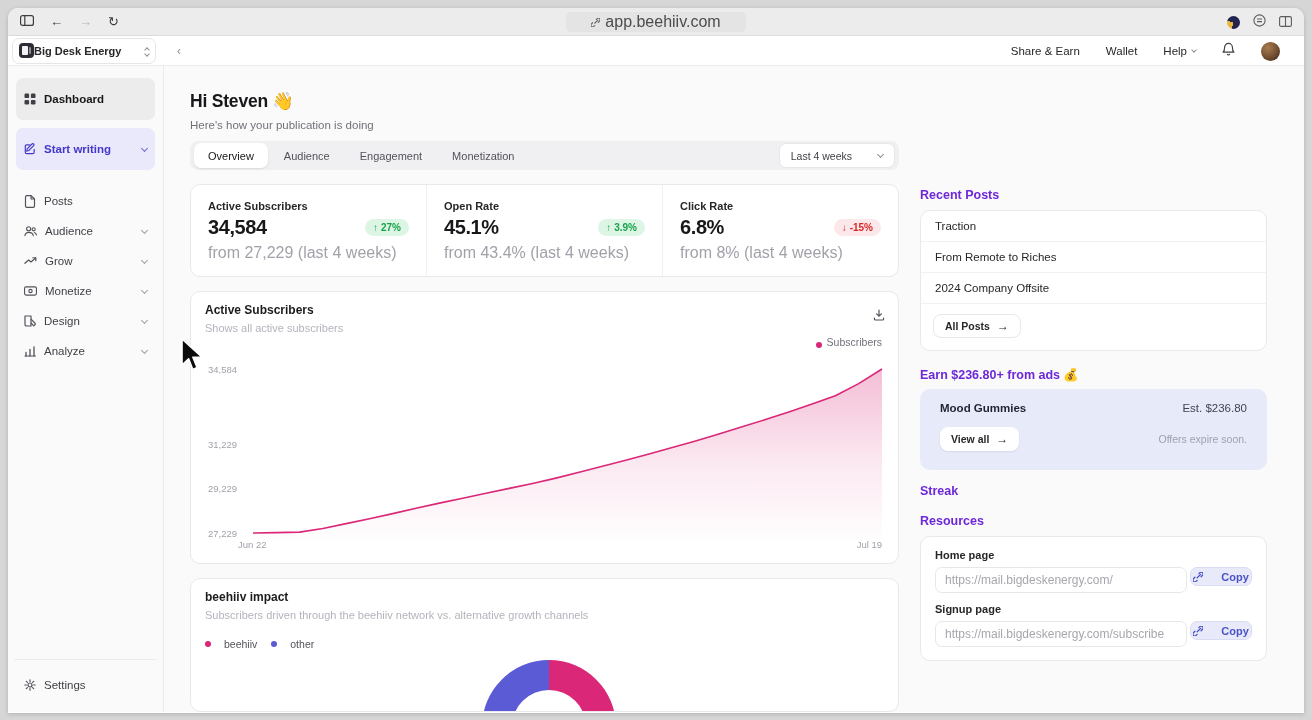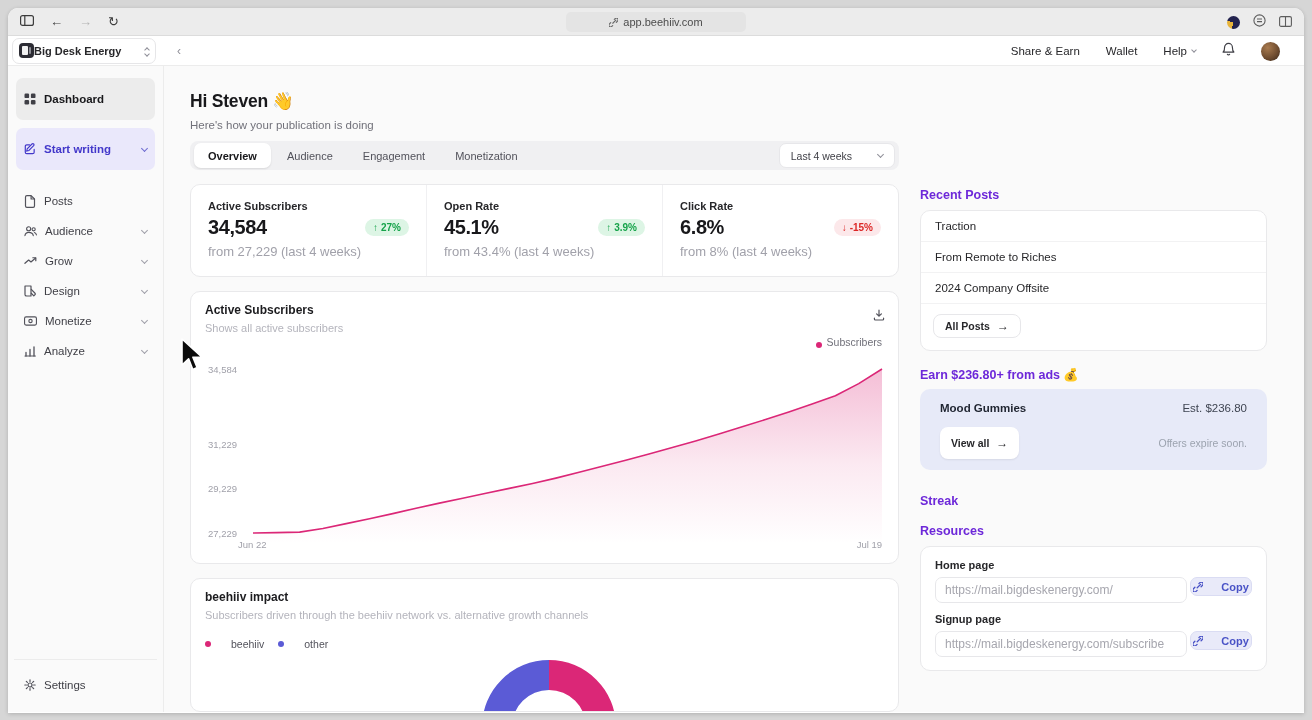--- a/index.html
+++ b/index.html
@@ -3,21 +3,21 @@
 <meta charset="utf-8">
 <style>
   *{box-sizing:border-box;margin:0;padding:0}
   html,body{width:1312px;height:720px;overflow:hidden}
   body{background:#d6d6d6;font-family:"Liberation Sans",sans-serif;-webkit-font-smoothing:antialiased;color:#18181b}
   .window{position:absolute;left:8px;top:8px;width:1296px;height:705px;background:#fff;border-radius:10px 10px 0 0;overflow:hidden;box-shadow:0 1px 4px rgba(0,0,0,.18)}
   
   .chrome{height:28px;background:#ececec;border-bottom:1px solid #dcdcdc;position:relative;display:flex;align-items:center}
   .cicons{display:flex;align-items:center;gap:16px;margin-left:12px;color:#3d3d3d;font-size:13px;line-height:1}
   .cicons .dim{color:#b4b4b4}
-  .urlbar{position:absolute;left:50%;top:4px;transform:translateX(-50%);height:20px;min-width:180px;background:#e4e4e4;border-radius:5px;display:flex;align-items:center;justify-content:center;gap:5px;color:#4c4c4c;font-size:11px;padding:0 12px}
+  .urlbar{position:absolute;left:50%;top:4px;transform:translateX(-50%);height:20px;min-width:180px;background:#e4e4e4;border-radius:5px;display:flex;align-items:center;justify-content:center;gap:5px;color:#4c4c4c;font-size:16px;padding:0 12px}
   .cright{position:absolute;right:12px;top:0;height:28px;display:flex;align-items:center;gap:13px}
   .ext-dot{width:13px;height:13px;border-radius:50%;background:conic-gradient(#23234f 0 55%,#e8b43a 55% 80%,#23234f 80% 100%)}
   
   .appbar{height:30px;background:#fff;border-bottom:1px solid #ececec;display:flex;align-items:center;position:relative}
   .ws{margin-left:4px;width:144px;height:26px;border:1px solid #e6e6e8;border-radius:7px;background:#fff;display:flex;align-items:center;padding:0 6px}
   .ws-logo{width:15px;height:15px;border-radius:4px;background:#2c2c34;position:relative;flex:0 0 auto}
   .ws-logo:before{content:"";position:absolute;left:3px;top:3px;width:6px;height:9px;background:#f2f2f2;border-radius:1px}
   .ws-logo:after{content:"";position:absolute;right:3px;top:4px;width:2px;height:7px;background:#8d8d94;border-radius:1px}
   .ws-name{font-size:11px;font-weight:600;color:#27272a;white-space:nowrap}
   .stepper{margin-left:auto;display:flex;flex-direction:column;gap:2px;color:#8f8f98}
@@ -41,65 +41,65 @@
   .nav-list{margin-top:8px}
   .side-foot{margin-top:auto}
   .side-div{height:1px;background:#ececec;margin:0 -2px 10px}
   
   .content{flex:1;display:flex;position:relative}
   .maincol{width:709px;margin-left:26px;padding-top:25px}
   .greet{font-size:17.5px;font-weight:700;letter-spacing:-.2px}
   .greet-sub{margin-top:7px;font-size:11.5px;color:#71717a}
   .tabbar{margin-top:10px;height:29px;background:#f0f0f2;border-radius:8px;display:flex;align-items:center;padding:0 2px}
   .tab{height:25px;padding:0 14px;display:flex;align-items:center;font-size:11px;font-weight:500;color:#52525b;border-radius:7px;margin-left:2px}
-  .tab.active{background:#fff;color:#18181b;font-weight:700;box-shadow:0 1px 2px rgba(0,0,0,.1)}
+  .tab.active{background:#fff;color:#18181b;font-weight:400;box-shadow:0 1px 2px rgba(0,0,0,.1)}
   .range{margin-left:auto;margin-right:2px;height:25px;background:#fff;border:1px solid #e7e7ea;border-radius:7px;display:flex;align-items:center;gap:26px;padding:0 11px;font-size:10.5px;color:#3f3f46}
   .range .chev{color:#8f8f98}
   .card{background:#fff;border:1px solid #e9e9eb;border-radius:10px}
   .statcard{margin-top:14px;height:93px;display:flex}
   .stat{flex:1;padding:15px 17px}
   .stat + .stat{border-left:1px solid #f0f0f2}
   .stat-label{font-size:11px;font-weight:600;color:#27272a}
   .stat-row{display:flex;align-items:center;margin-top:4px}
   .stat-value{font-size:20px;font-weight:700;letter-spacing:-.4px}
   .badge{margin-left:auto;font-size:10px;font-weight:600;border-radius:10px;padding:3px 8px;display:flex;align-items:center;gap:3px}
   .badge.up{background:#ddf5e5;color:#16a34a}
   .badge.down{background:#fce8ea;color:#dc2626}
-  .stat-from{margin-top:5px;font-size:13px;color:#a1a1aa}
+  .stat-from{margin-top:5px;font-size:16px;color:#a1a1aa}
   
   .chartcard{margin-top:14px;height:273px;position:relative;overflow:hidden}
   .chart-head{padding:11px 14px 0}
   .card-title{font-size:12px;font-weight:700;color:#1c1c1f}
   .card-sub{margin-top:5px;font-size:11px;color:#b4b4bc}
   .dlbtn{position:absolute;right:13px;top:15px;color:#52525b}
   .legend{position:absolute;right:16px;top:44px;display:flex;align-items:flex-end;gap:5px;font-size:10.5px;color:#71717a}
   .dot{width:6px;height:6px;border-radius:50%}
   .dot.pink{background:#db2777}
   .dot.indigo{background:#5b5bd6}
   .ytick{position:absolute;left:0;width:46px;text-align:right;font-size:9.5px;color:#a1a1aa}
   .xtick{position:absolute;bottom:13px;font-size:9.5px;color:#a1a1aa}
   .chart-svg{position:absolute;left:0;top:0}
   
   .impactcard{margin-top:14px;height:134px;position:relative;overflow:hidden}
   .impact-legend{display:flex;align-items:center;gap:14px;margin-top:17px;font-size:10.5px;color:#52525b}
-  .impact-legend .li{display:flex;align-items:center;gap:20px}
+  .impact-legend .li{display:flex;align-items:center;gap:13px}
   
   .sidecol{width:347px;margin-left:21px;padding-top:122px}
   .sec{font-size:12.5px;font-weight:700;color:#6d28d9}
   .posts-card{margin-top:8px}
   .post-row{height:31px;display:flex;align-items:center;padding:0 14px;font-size:11.5px;font-weight:500;color:#27272a;border-bottom:1px solid #f2f2f3}
   .posts-foot{padding:10px 12px 12px}
   .ghost-btn{display:inline-flex;align-items:center;gap:7px;height:24px;padding:0 11px;border:1px solid #e7e7ea;border-radius:8px;font-size:10.5px;font-weight:600;color:#27272a;background:#fff}
-  .mt16{margin-top:16px}.mt14{margin-top:24px}
+  .mt16{margin-top:16px}.mt14{margin-top:14px}
   .ads-card{margin-top:7px;height:81px;background:#e7eaf8;border-radius:10px;padding:13px 20px}
   .ads-row1{display:flex;justify-content:space-between;align-items:center}
   .ads-name{font-size:11.5px;font-weight:700;color:#1f2430}
   .ads-est{font-size:11.5px;color:#3f4552}
   .ads-row2{display:flex;justify-content:space-between;align-items:center;margin-top:13px}
-  .white-btn{display:inline-flex;align-items:center;gap:7px;height:32px;padding:0 11px;background:#fff;border-radius:8px;font-size:10.5px;font-weight:600;color:#27272a;box-shadow:0 1px 2px rgba(0,0,0,.08)}
+  .white-btn{display:inline-flex;align-items:center;gap:7px;height:24px;padding:0 11px;background:#fff;border-radius:8px;font-size:10.5px;font-weight:600;color:#27272a;box-shadow:0 1px 2px rgba(0,0,0,.08)}
   .ads-note{font-size:10.5px;color:#9ca3af}
   .streak-card{margin-top:6px;height:46px;background:#f8f5fd;border:1.5px dashed #cfc0ef;border-radius:10px;display:flex;align-items:center;gap:10px;padding:0 12px}
   .streak-head{font-size:11px;font-weight:700;color:#1f1f23}
   .streak-msg{font-size:10px;color:#52525b;margin-top:2px}
   .res-card{margin-top:8px;height:125px;padding:12px 14px;overflow:hidden}
   .res-label{font-size:11px;font-weight:600;color:#27272a}
   .res-row{display:flex;gap:3px;margin-top:6px;margin-bottom:10px}
   .res-input{flex:1;height:26px;border:1px solid #e7e7ea;border-radius:7px;padding:0 9px;font-size:12px;color:#a6a6ae;background:#fff;font-family:"Liberation Sans",sans-serif;outline:none}
   .copy-btn{width:62px;height:19px;border:1px solid #dadcf3;background:#e9eaf9;border-radius:7px;color:#4952c6;font-size:11px;font-weight:600;display:flex;align-items:center;justify-content:center;gap:18px}
   .cursor{position:absolute;left:172px;top:330px;z-index:60;pointer-events:none}
@@ -214,33 +214,33 @@
         </div>
         <div class="nav-item">
           <svg width="13" height="10" viewBox="0 0 14 10" fill="none" stroke="#52525b" stroke-width="1.3" stroke-linecap="round" stroke-linejoin="round">
                 <path d="M1 7.5 5 4l2.5 2L12.5 1.8"></path>
                 <path d="M9.5 1.5h3.2v3.2"></path>
               </svg>
           <span>Grow</span>
           <i class="chev"></i>
         </div>
         <div class="nav-item">
+          <svg width="13" height="10" viewBox="0 0 14 10" fill="none" stroke="#52525b" stroke-width="1.2">
+                <rect x="0.6" y="0.6" width="12.8" height="8.8" rx="1.6"></rect>
+                <circle cx="7" cy="5" r="1.8"></circle>
+              </svg>
+          <span>Monetize</span>
+          <i class="chev"></i>
+        </div>
+        <div class="nav-item">
           <svg width="12" height="12" viewBox="0 0 12 12" fill="none" stroke="#52525b" stroke-width="1.2" stroke-linejoin="round">
                 <path d="M1 1h6v10H2.6A1.6 1.6 0 0 1 1 9.4z"></path>
                 <path d="M7 4.2 10.8 8c.5.5.5 1.4 0 1.9l-1 1L7 8"></path>
               </svg>
           <span>Design</span>
-          <i class="chev"></i>
-        </div>
-        <div class="nav-item">
-          <svg width="13" height="10" viewBox="0 0 14 10" fill="none" stroke="#52525b" stroke-width="1.2">
-                <rect x="0.6" y="0.6" width="12.8" height="8.8" rx="1.6"></rect>
-                <circle cx="7" cy="5" r="1.8"></circle>
-              </svg>
-          <span>Monetize</span>
           <i class="chev"></i>
         </div>
         <div class="nav-item">
           <svg width="12" height="12" viewBox="0 0 12 12" fill="none" stroke="#52525b" stroke-width="1.3" stroke-linecap="round">
                 <path d="M2 11V7.5M6 11V4.5M10 11V1.8"></path>
                 <path d="M1 11h10.4" stroke-width="1.1"></path>
               </svg>
           <span>Analyze</span>
           <i class="chev"></i>
         </div>

